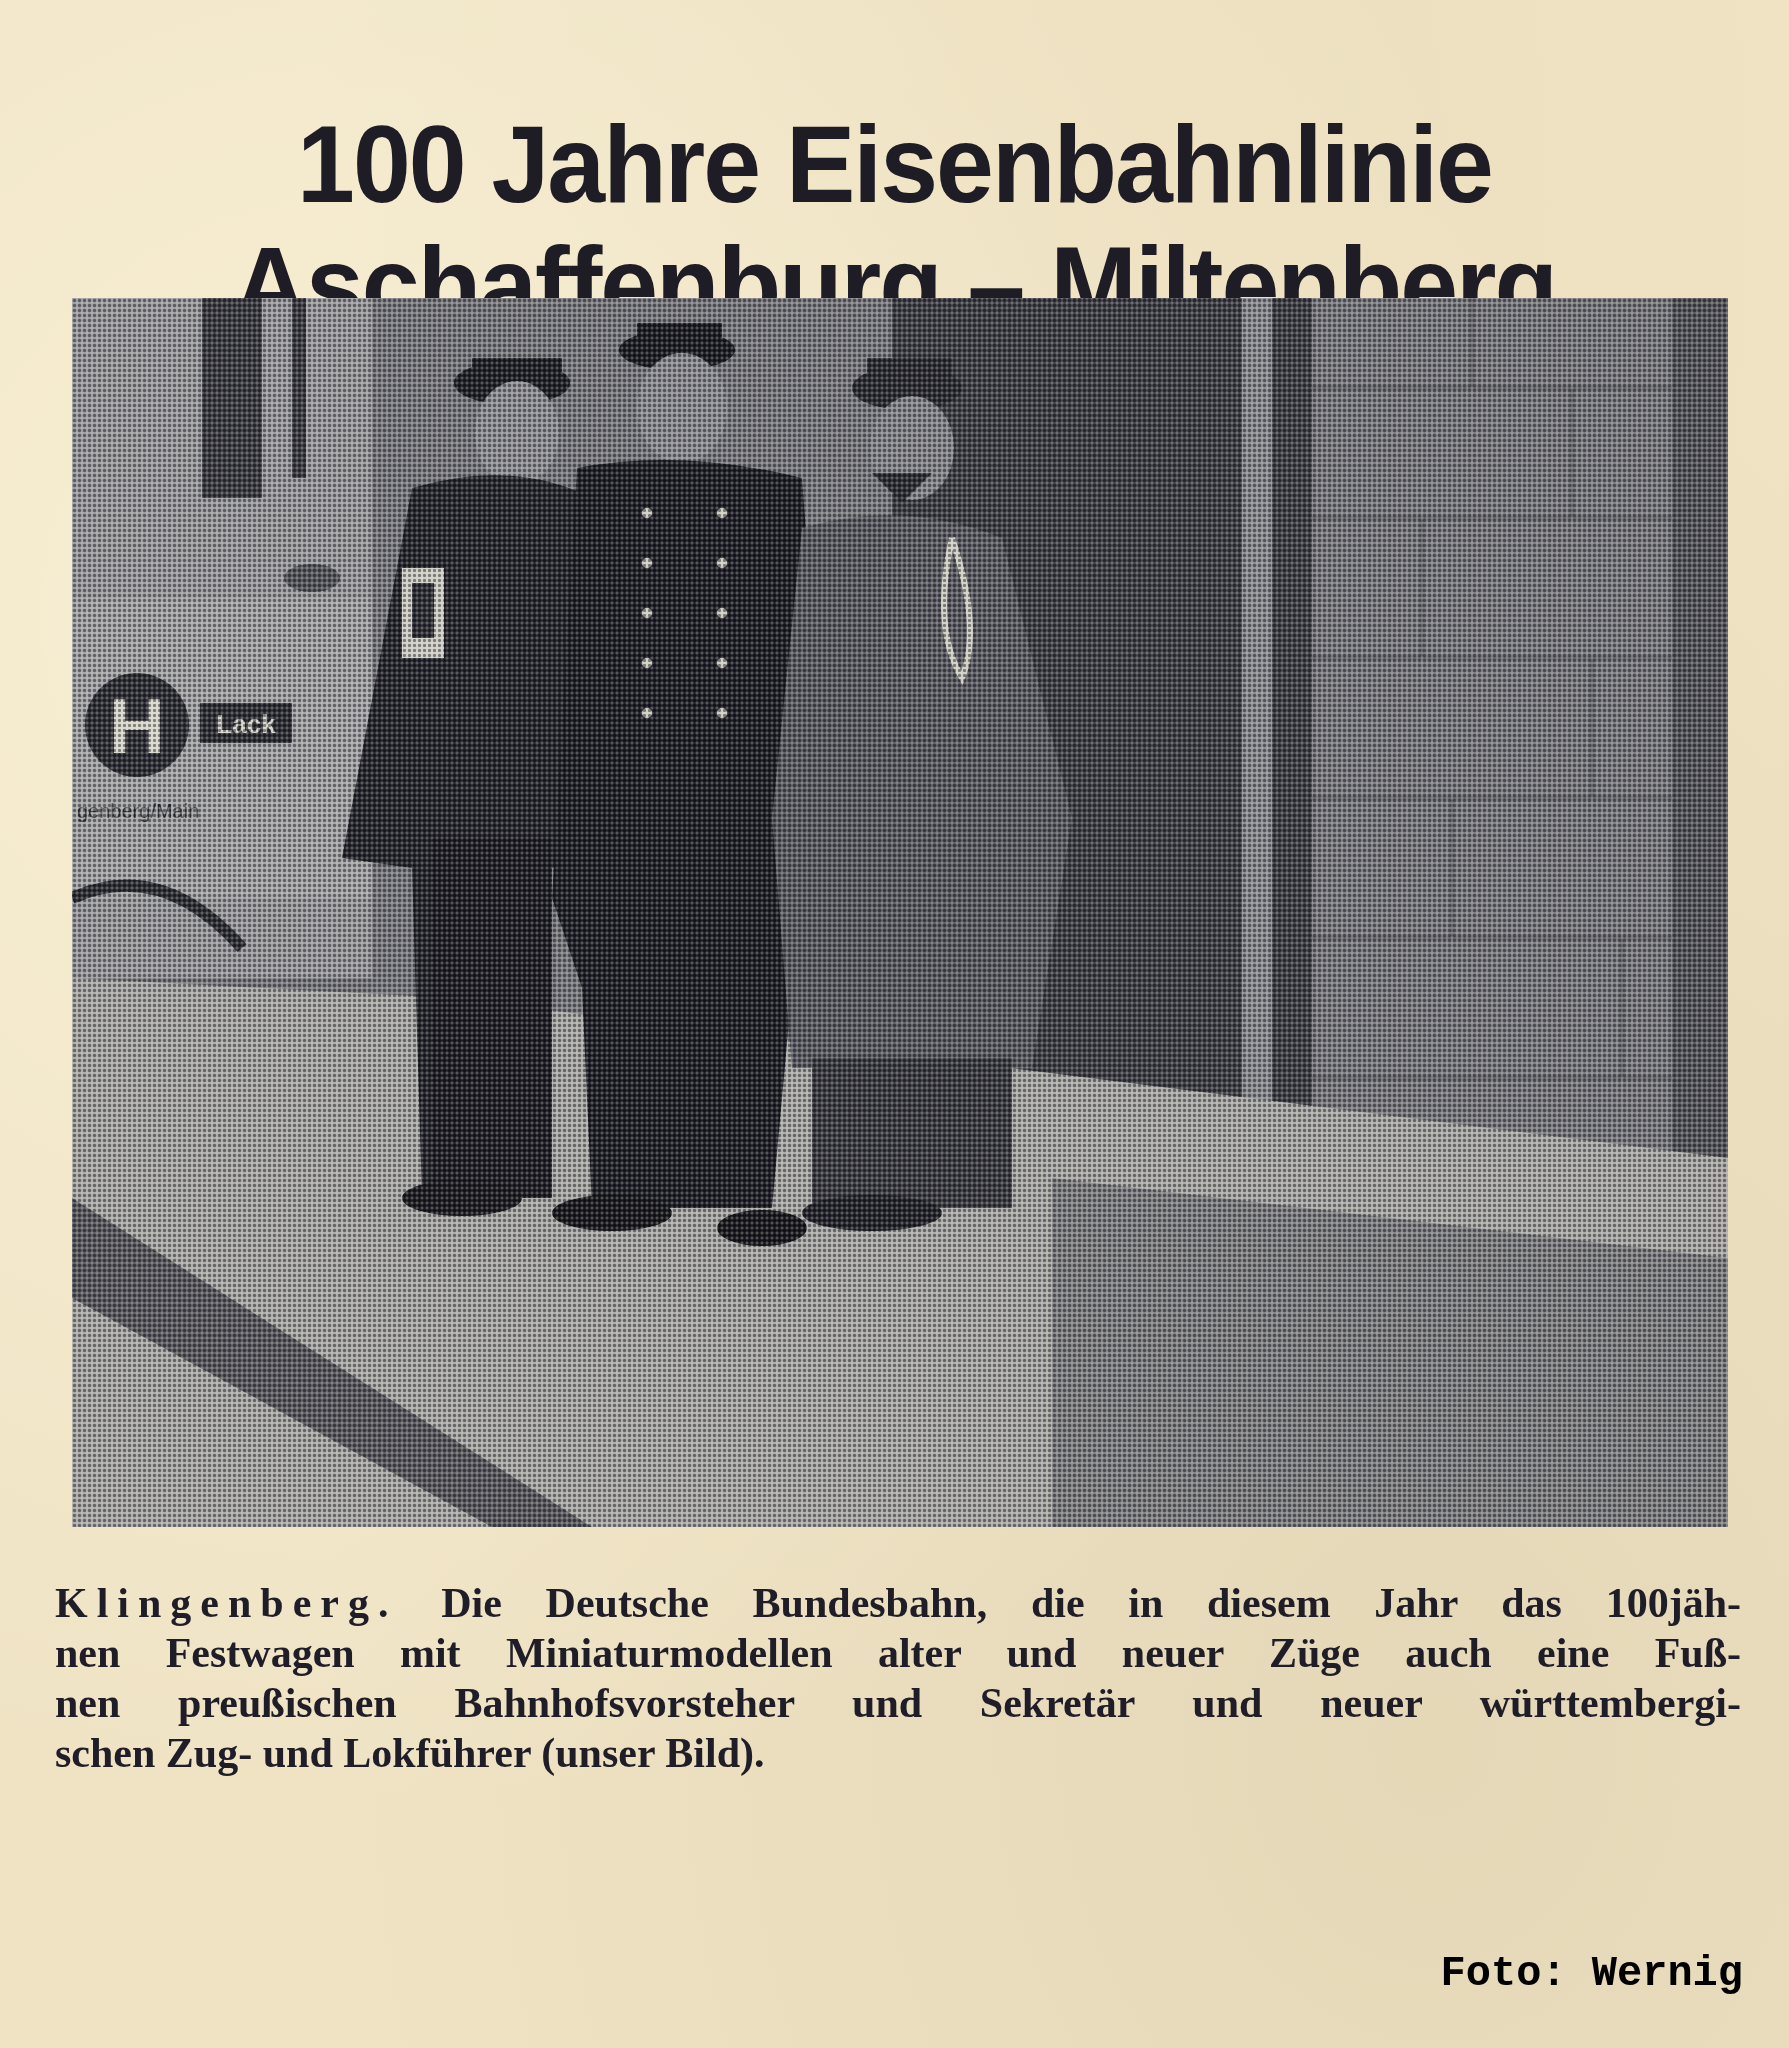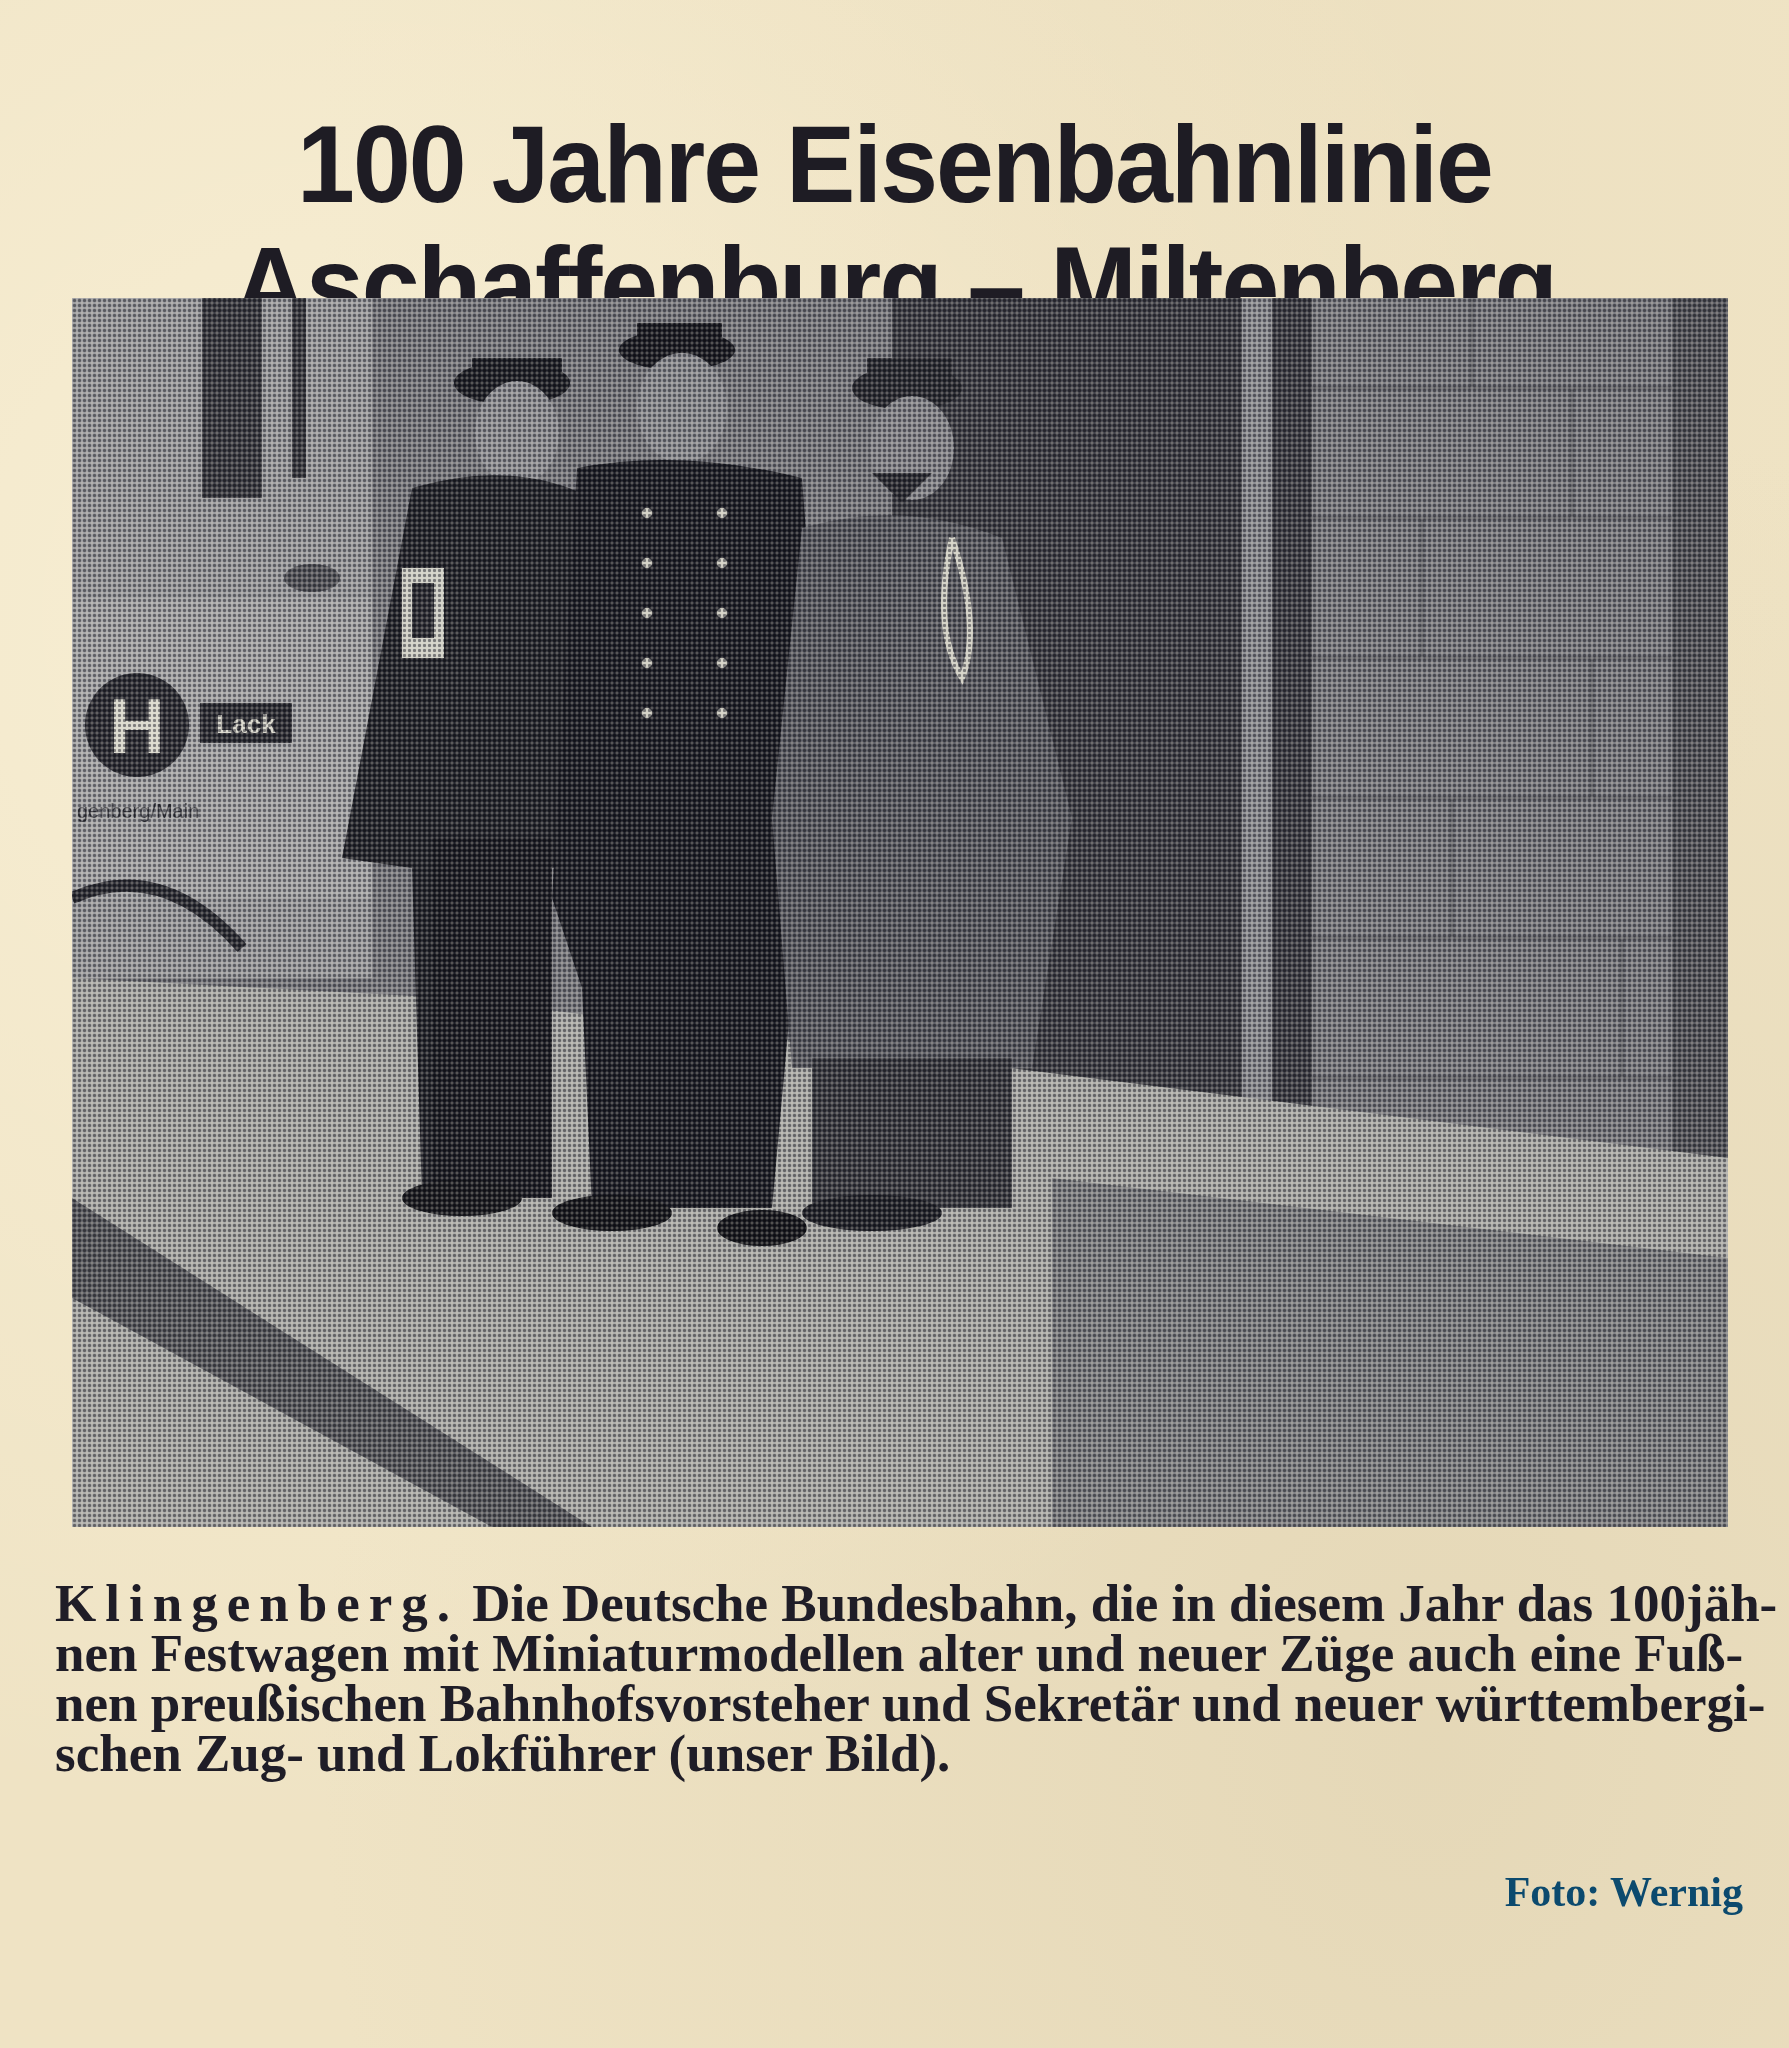--- a/index.html
+++ b/index.html
@@ -42,31 +42,31 @@
     position: absolute; inset: 0; pointer-events: none;
     background-image:
       radial-gradient(circle, rgba(240,232,210,0.35) 1px, transparent 1.5px);
     background-size: 5px 5px;
     background-position: 2.5px 2.5px;
   }
   .caption {
     position: absolute; left: 55px; top: 1578px; width: 1686px;
     font-family: "Liberation Serif", serif;
     font-weight: bold;
-    font-size: 53px; line-height: 50px;
+    font-size: 42px; line-height: 50px;
     color: #1f1d27;
   }
   .caption .cline { display: block; text-align: justify; text-align-last: justify; white-space: nowrap; height: 50px; }
   .caption .cline.last { text-align-last: left; }
   .caption .place { letter-spacing: 9px; }
   .credit {
-    position: absolute; right: 46px; top: 1868px;
-    font-family: Liberation Serif, serif;
+    position: absolute; right: 46px; top: 1950px;
+    font-family: Liberation Mono, monospace;
     font-weight: bold; font-size: 42px;
-    color: #0c4a6e;
+    color: #000000;
   }
 </style>
 </head>
 <body>
 
 <h1 class="headline">
   <span class="line">100 Jahre Eisenbahnlinie</span>
   <span class="line">Aschaffenburg – Miltenberg</span>
 </h1>
 

